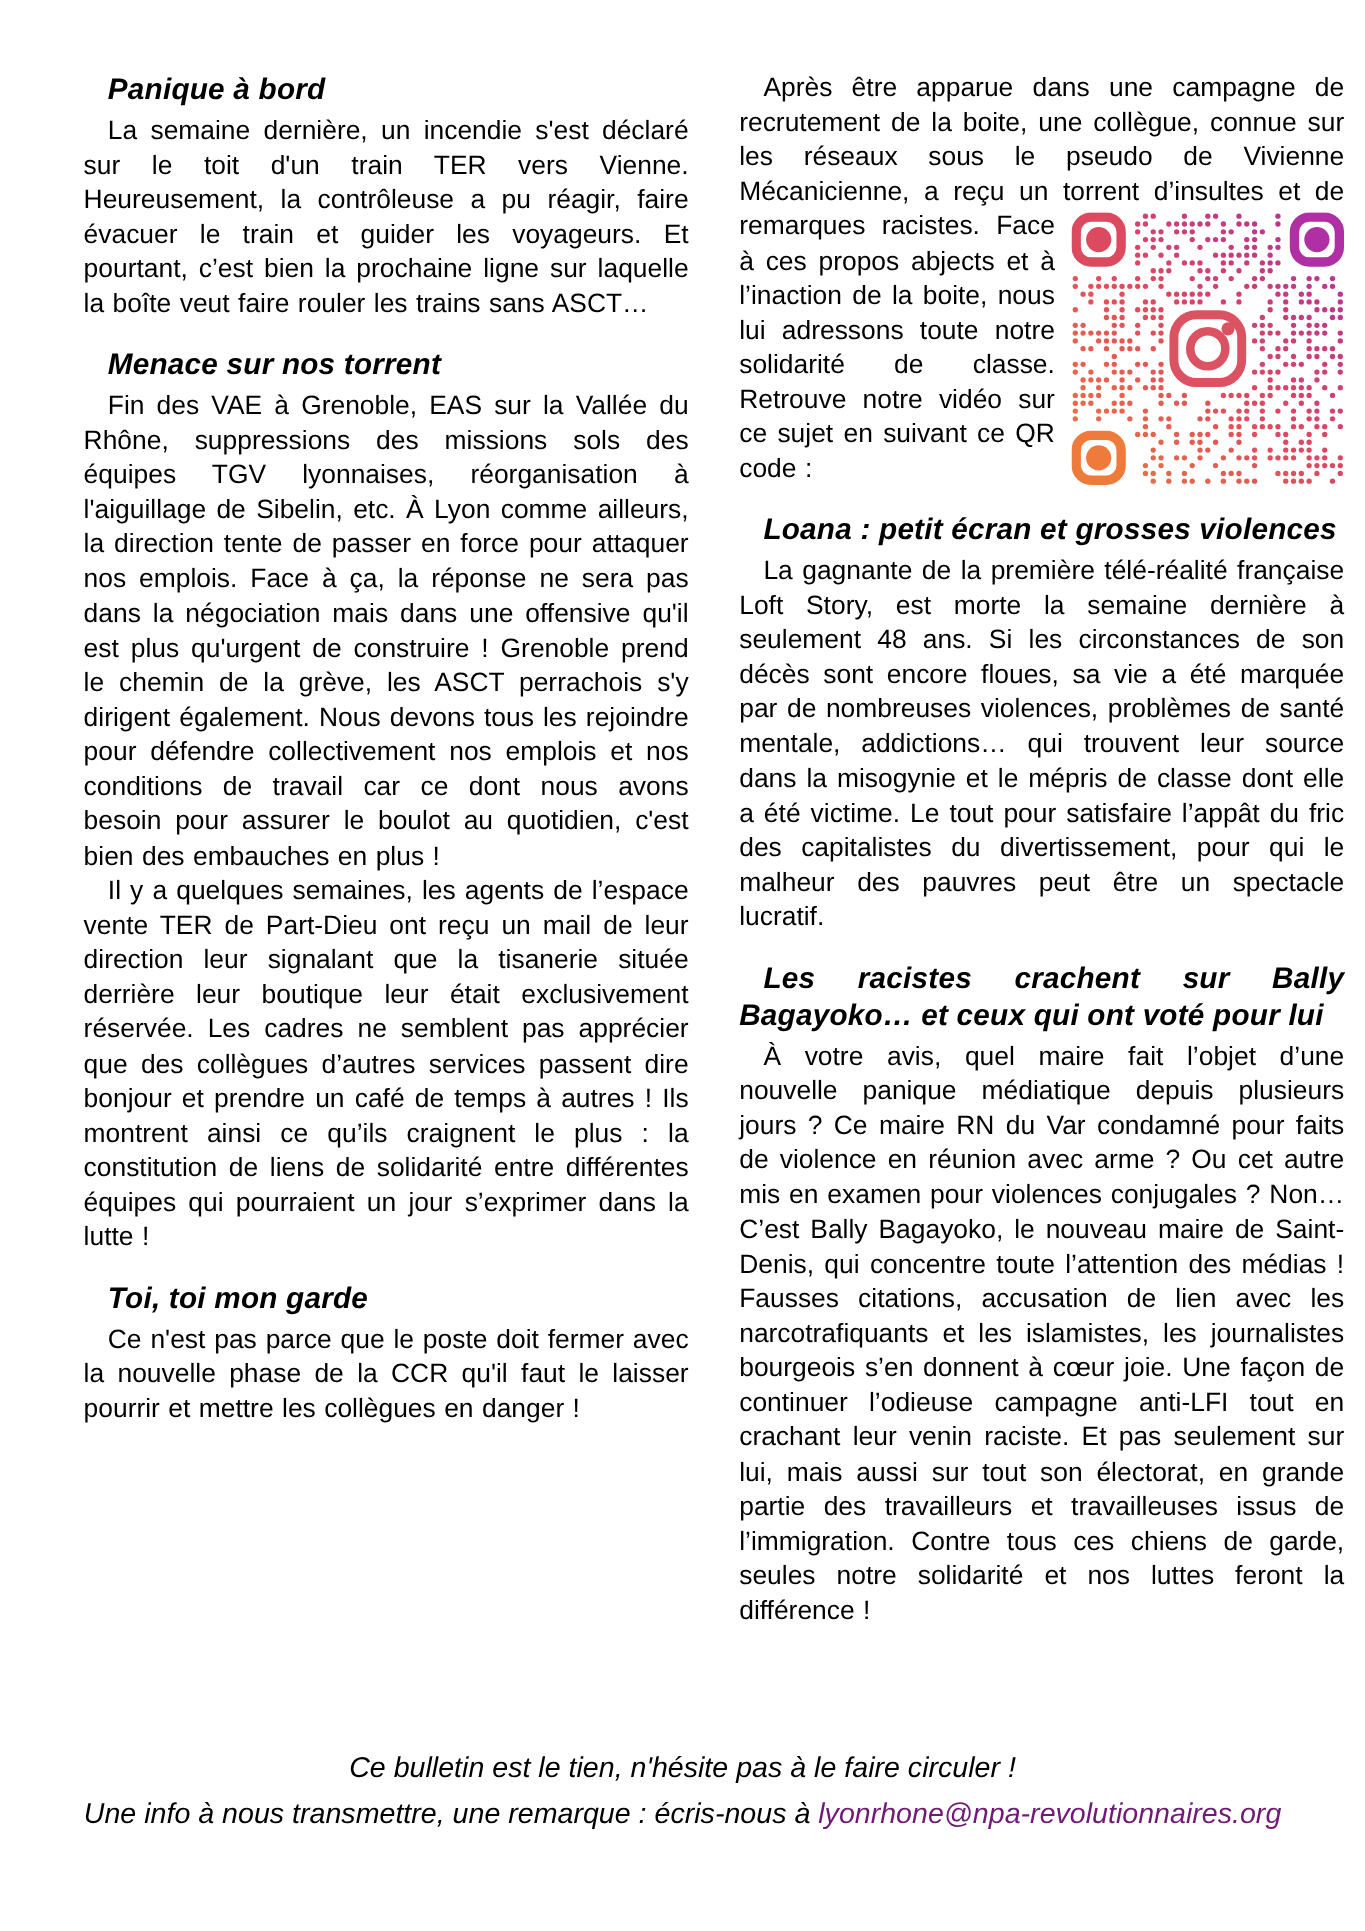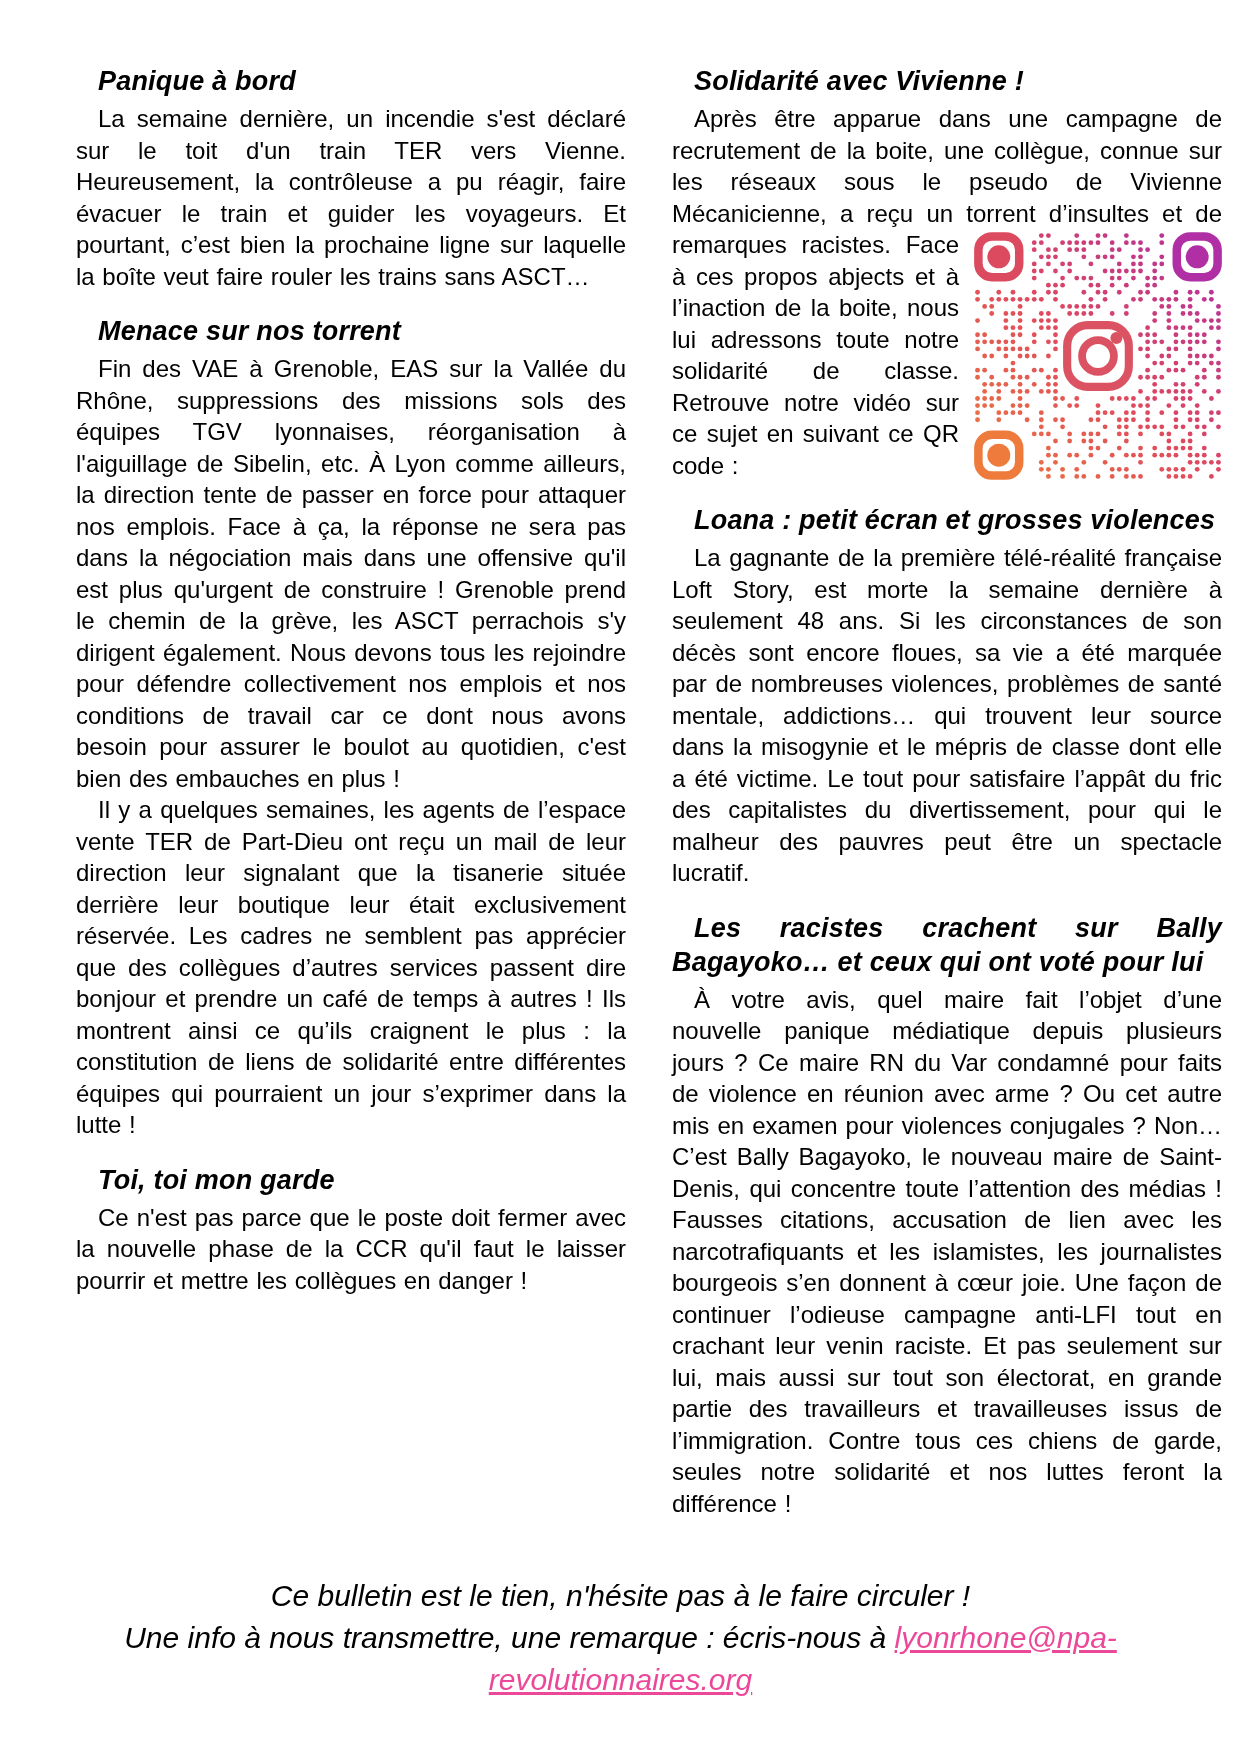--- a/index.html
+++ b/index.html
@@ -42,27 +42,27 @@
   }
   .qr-float {
     float: right;
     width: 248px;
     height: 248px;
     margin: 3px 0 6px 15px;
   }
   .qr-float svg { display: block; width: 248px; height: 248px; }
   footer.page-footer {
     margin-top: auto;
-    padding-bottom: 54px;
+    padding-bottom: 86px;
     text-align: center;
     font-style: italic;
-    font-size: 30px;
+    font-size: 26px;
     line-height: 42px;
   }
-  .email-link { text-decoration: underline; color: #ec4899; cursor: pointer; }
+  .email-link { color: #701a75; cursor: pointer; }
 </style>
 </head>
 <body>
 
 <div class="content">
 
   <div class="col">
 
     <div class="section">
       <h2 class="section-title">Panique à bord</h2>
@@ -81,21 +81,20 @@
     <div class="section">
       <h2 class="section-title">Toi, toi mon garde</h2>
       <p class="body">Ce n'est pas parce que le poste doit fermer avec la nouvelle phase de la CCR qu'il faut le laisser pourrir et mettre les collègues en danger&nbsp;!</p>
     </div>
 
   </div>
 
   <div class="col">
 
     <div class="section">
-      <h2 class="section-title">Solidarité avec Vivienne&nbsp;!</h2>
       <p class="body">
         <span>Après être apparue dans une campagne de recrutement de la boite, une collègue, connue sur les réseaux sous le pseudo de Vivienne Mécanicienne, a reçu un torrent d’insultes et de</span>
         <span class="qr-float">
           <svg id="qr-svg" viewBox="0 0 35 35">
               <circle cx="9.5" cy="0.5" r="0.34" fill="rgb(209,65,114)"></circle>
               <circle cx="10.5" cy="0.5" r="0.34" fill="rgb(208,64,116)"></circle>
               <circle cx="14.5" cy="0.5" r="0.34" fill="rgb(202,61,124)"></circle>
               <circle cx="17.5" cy="0.5" r="0.34" fill="rgb(198,59,130)"></circle>
               <circle cx="18.5" cy="0.5" r="0.34" fill="rgb(197,58,132)"></circle>
               <circle cx="21.5" cy="0.5" r="0.34" fill="rgb(192,56,138)"></circle>

